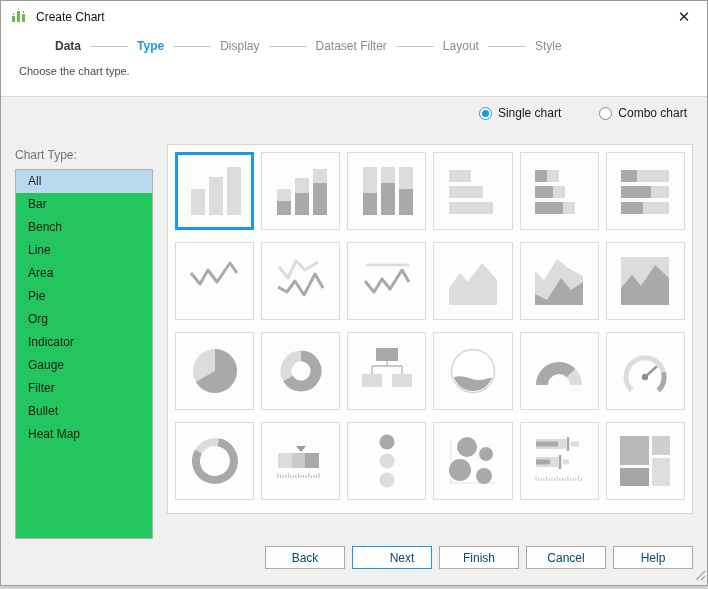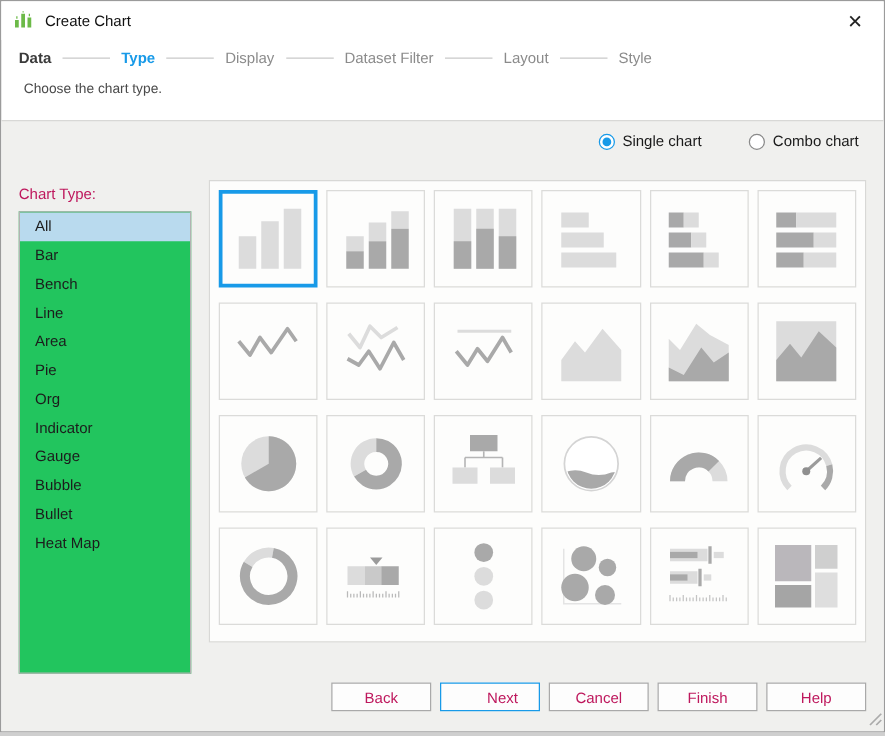--- a/index.html
+++ b/index.html
@@ -9,57 +9,57 @@
     position: relative; width: 708px; height: 586px;
     background: #fff; border: 1px solid #9b9b9b; overflow: hidden;
   }
   
   .titlebar { height: 31px; display: flex; align-items: center; padding: 0 8px 0 10px; background: #fff; }
   .app-icon { width: 17px; height: 17px; display: inline-flex; }
   .title-text { margin-left: 8px; color: #111; }
   .close-btn { margin-left: auto; width: 30px; height: 26px; display: flex; align-items: center; justify-content: center;
                font-size: 15px; color: #222; cursor: default; }
   
-  .steps { display: flex; align-items: center; padding: 7px 14px 6px 14px; }
+  .steps { display: flex; align-items: center; padding: 7px 14px 6px 14px; margin-left: 40px; }
   .step { white-space: nowrap; }
   .step.done    { color: #3a3a3a; font-weight: bold; }
   .step.active  { color: #189ae8; font-weight: bold; }
   .step.upcoming{ color: #8b8b8b; }
   .step-sep { width: 38px; height: 1px; background: #c9c9c9; margin: 0 9px; flex: none; }
   .subtitle { padding: 6px 18px 11px 18px; color: #4a4a4a; font-size: 11px; }
   
   .dialog-body { position: absolute; left: 0; right: 0; top: 95px; bottom: 0;
                  background: #f0f0ee; border-top: 1px solid #d8d8d6; padding: 0 14px; }
   
   .mode-row { display: flex; justify-content: flex-end; align-items: center; gap: 38px;
               padding: 9px 6px 24px 0; }
   .radio-opt { display: flex; align-items: center; gap: 6px; cursor: default; }
   .radio-circle { width: 13px; height: 13px; border-radius: 50%; background: #fff; border: 1px solid #8a8a8a;
                   display: inline-flex; align-items: center; justify-content: center; }
   .radio-circle.on { border-color: #189ae8; }
   .radio-dot { width: 7px; height: 7px; border-radius: 50%; background: #189ae8; }
   
   .content { display: flex; align-items: flex-start; gap: 14px; }
   .sidebar { width: 138px; flex: none; }
-  .sidebar-label { margin: 4px 0 7px 0; color: #be185d; }
+  .sidebar-label { margin: 4px 0 7px 0; color: #737373; }
   .listbox { background: #22c55e; border: 1px solid #b2b2b2; height: 370px; overflow: hidden; }
   .list-item { height: 23px; line-height: 23px; padding-left: 12px; color: #1c1c1c; }
   .list-item.selected { background: #b9daee; }
   
   .gallery { flex: 1; background: #fdfdfc; border: 1px solid #d8d8d6; height: 370px;
              padding: 7px; display: grid; grid-template-columns: repeat(6, 1fr);
              grid-auto-rows: 78px; gap: 12px 7px; }
   .cell { background: #fdfdfc; border: 1px solid #dbdbd9; display: flex; align-items: center; justify-content: center; }
   .cell.selected { border: 3px solid #189ae8; }
   .cell svg { display: block; }
   
   .footer { position: absolute; left: 14px; right: 14px; bottom: 16px;
             display: flex; justify-content: flex-end; gap: 7px; }
   .btn { width: 80px; height: 23px; background: #fdfdfd; border: 1px solid #a9a9a9;
-         display: flex; align-items: center; justify-content: center; font-size: 12px; color: #be185d; }
+         display: flex; align-items: center; justify-content: center; font-size: 12px; color: #0c4a6e; }
   .btn.default { border: 1px solid #189ae8; padding-left: 20px; }
   .resize-grip { position: absolute; right: 1px; bottom: 1px; }
 </style>
 </head>
 <body>
 
 <div class="window">
 
   <div class="titlebar">
     <span class="app-icon">
@@ -113,21 +113,21 @@
         <div class="listbox" id="listbox">
             <div class="list-item selected">All</div>
             <div class="list-item">Bar</div>
             <div class="list-item">Bench</div>
             <div class="list-item">Line</div>
             <div class="list-item">Area</div>
             <div class="list-item">Pie</div>
             <div class="list-item">Org</div>
             <div class="list-item">Indicator</div>
             <div class="list-item">Gauge</div>
-            <div class="list-item">Bubble</div>
+            <div class="list-item">Filter</div>
             <div class="list-item">Bullet</div>
             <div class="list-item">Heat Map</div>
           </div>
       </div>
       <div class="gallery" id="gallery">
           <div class="cell selected">
             <svg width="60" height="60" viewBox="0 0 60 60">
               <rect x="6" y="28" width="14" height="26" fill="#dcdcdc"></rect>
               <rect x="24" y="16" width="14" height="38" fill="#dcdcdc"></rect>
               <rect x="42" y="6" width="14" height="48" fill="#dcdcdc"></rect>
@@ -343,22 +343,22 @@
               <rect x="5" y="37" width="29" height="18" fill="#a5a5a5"></rect>
               <rect x="37" y="27" width="18" height="28" fill="#dedede"></rect>
             </svg>
           </div>
         </div>
     </div>
 
     <div class="footer" id="footer">
         <div class="btn">Back</div>
         <div class="btn default">Next</div>
+        <div class="btn">Finish</div>
         <div class="btn">Cancel</div>
-        <div class="btn">Finish</div>
         <div class="btn">Help</div>
       </div>
 
     <span class="resize-grip">
       <svg width="13" height="13" viewBox="0 0 13 13">
         <line x1="12" y1="3" x2="3" y2="12" stroke="#ababab" stroke-width="1.4"></line>
         <line x1="12" y1="8" x2="8" y2="12" stroke="#ababab" stroke-width="1.4"></line>
       </svg>
     </span>
   </div>

